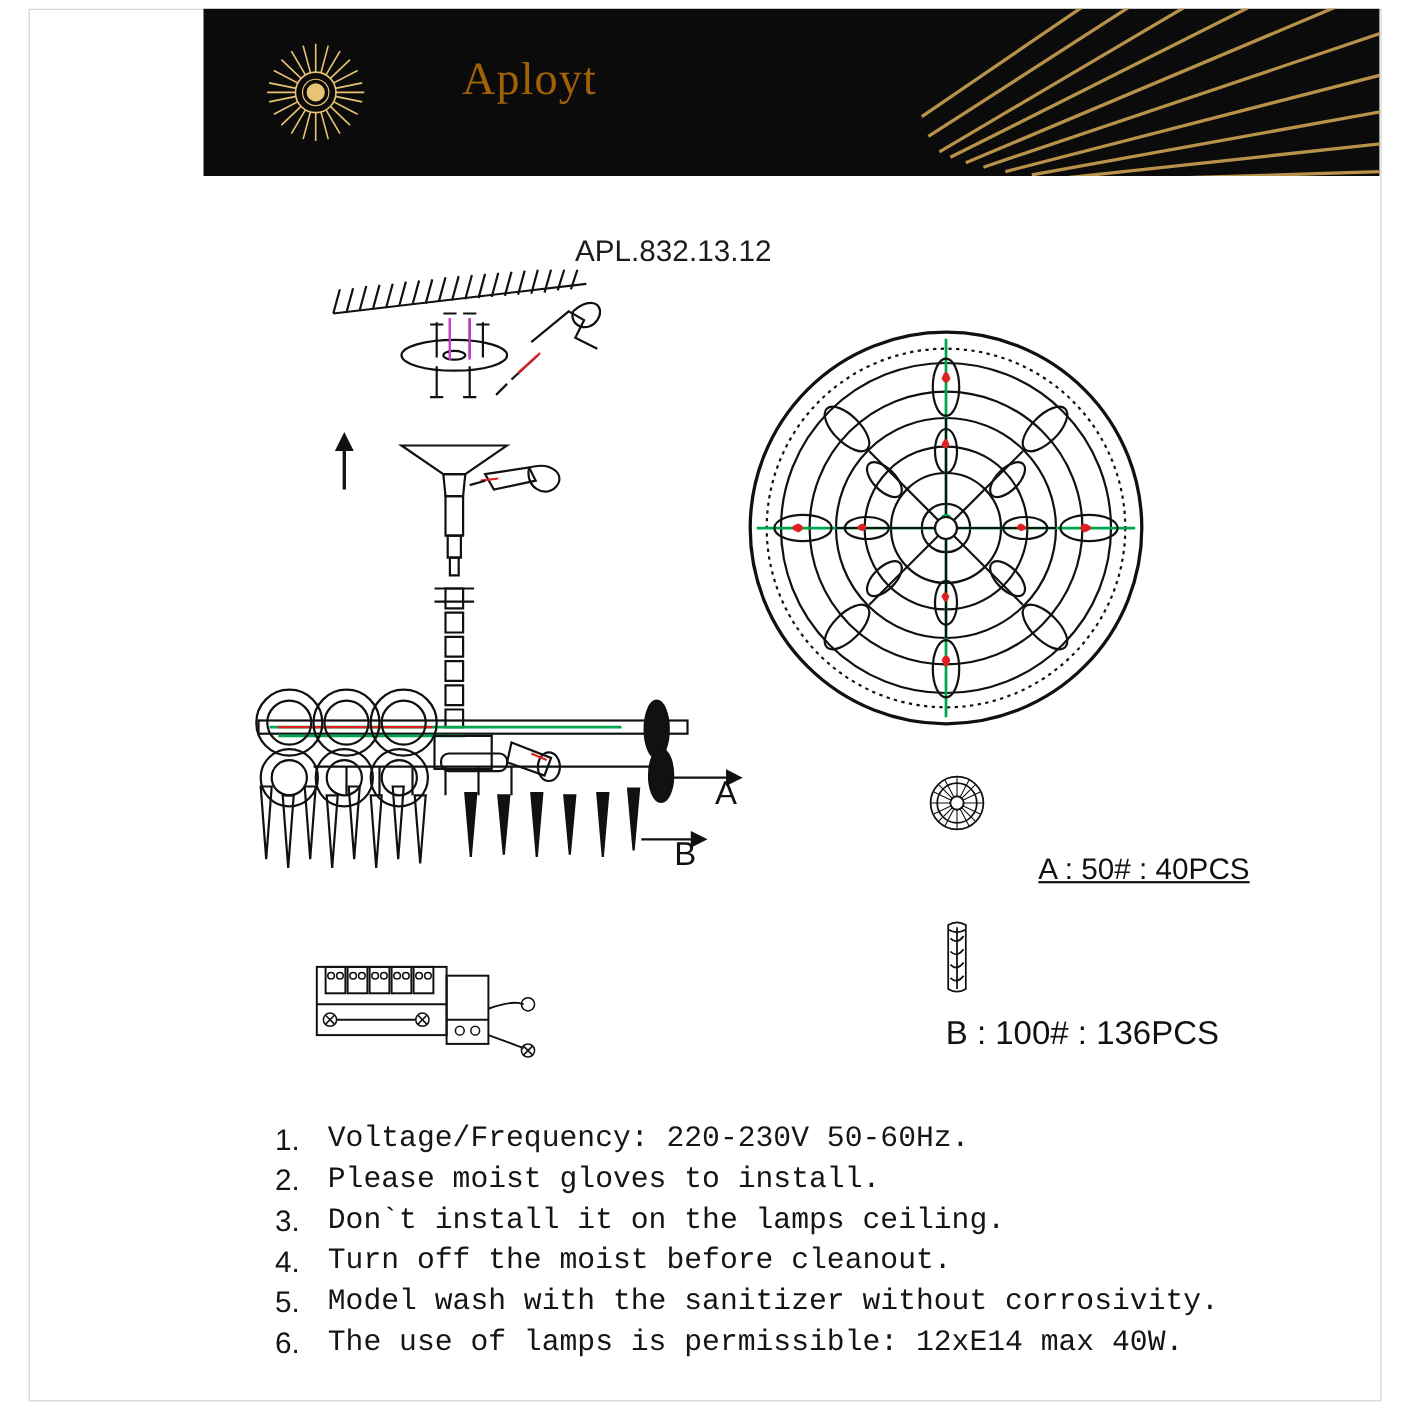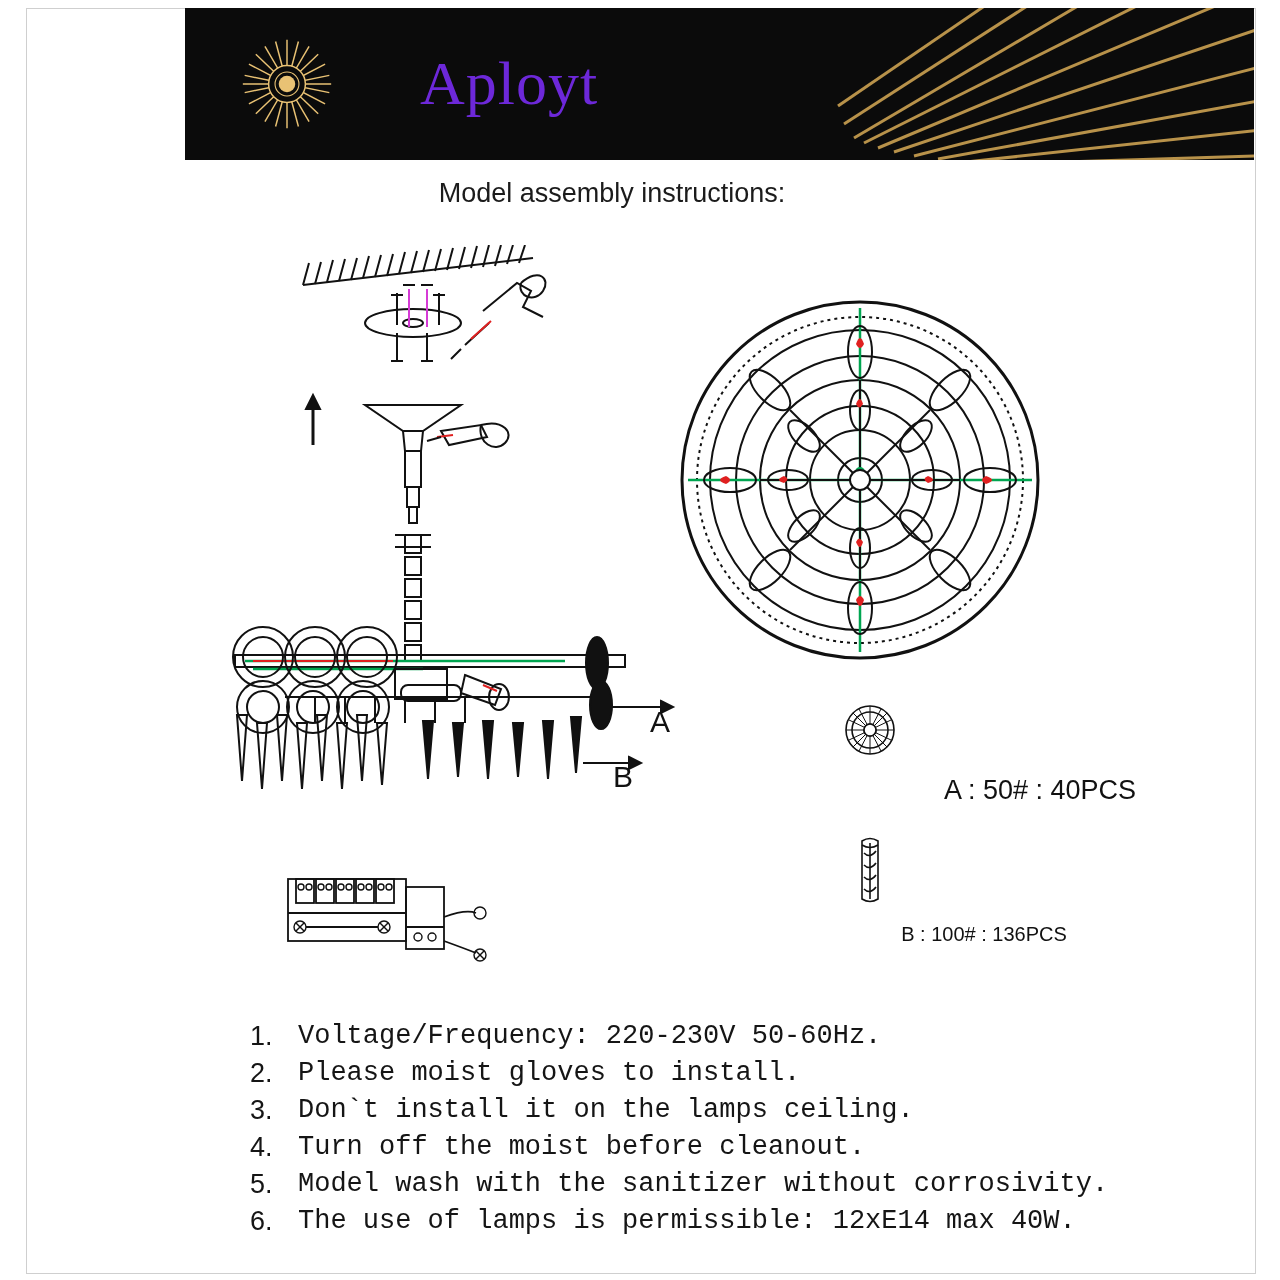--- a/index.html
+++ b/index.html
@@ -2,21 +2,21 @@
 <html><head>
 <meta charset="utf-8">
 <style>
   html,body{margin:0;padding:0;background:#ffffff;}
   body{width:1280px;height:1280px;font-family:"Liberation Sans",sans-serif;color:#111;overflow:hidden;}
   .page{position:relative;width:1280px;height:1280px;background:#fff;}
   .sheet{position:absolute;left:26px;top:8px;width:1228px;height:1264px;border:1px solid #cfcfcf;background:#fff;}
 
   
   .header{position:absolute;left:185px;top:8px;width:1069px;height:152px;background:#0b0b0b;overflow:hidden;}
-  .brand{position:absolute;left:240px;top:40px;font-family:"Liberation Serif",serif;font-size:62px;letter-spacing:1px;color:#6d28d9;}
+  .brand{position:absolute;left:240px;top:40px;font-family:"Liberation Serif",serif;font-size:42px;letter-spacing:1px;color:#a16207;}
   .sunburst{position:absolute;left:56px;top:30px;width:92px;height:92px;}
   .fan{position:absolute;right:-10px;top:-170px;width:430px;height:330px;}
 
   
   .title1{position:absolute;left:0;top:178px;width:1280px;text-align:center;font-size:27px;color:#1b1b1b;}
   .title1 span{display:inline-block;transform:translateX(-28px);}
   .title2{position:absolute;left:0;top:213px;width:1280px;text-align:center;font-size:27px;color:#1b1b1b;}
   .title2 span{display:inline-block;transform:translateX(-28px);}
 
   
@@ -24,22 +24,22 @@
   #assembly-drawing{left:165px;top:245px;width:560px;height:580px;}
   #top-view-drawing{left:660px;top:290px;width:400px;height:380px;}
   #wiring-drawing{left:280px;top:865px;width:230px;height:110px;}
   #part-a-drawing{left:835px;top:700px;width:70px;height:60px;}
   #part-b-drawing{left:850px;top:835px;width:40px;height:70px;}
 
   .label-a{position:absolute;left:650px;top:705px;font-size:30px;}
   .label-b{position:absolute;left:613px;top:760px;font-size:30px;}
 
   .parts-a-text{position:absolute;left:0;top:775px;width:1280px;text-align:center;font-size:27px;}
-  .parts-a-text span{display:inline-block;transform:translateX(400px);}
-  .parts-b-text{position:absolute;left:0;top:923px;width:1168px;text-align:center;font-size:20px;}
+  .parts-a-text span{display:inline-block;transform:translateX(400px);text-decoration:underline;}
+  .parts-b-text{position:absolute;left:0;top:923px;width:1168px;text-align:center;font-size:30px;}
   .parts-b-text span{display:inline-block;transform:translateX(400px);}
 
   
   .notes{position:absolute;left:250px;top:1018px;width:900px;}
   .note{display:flex;align-items:flex-start;font-size:27px;line-height:37px;color:#151515;}
   .note .num{width:48px;flex:none;text-align:left;}
   .note .txt{flex:1;font-family:Liberation Mono, monospace;}
 </style>
 </head>
 <body>
@@ -89,21 +89,21 @@
           <path d="M80 318 L430 228"></path>
           <path d="M104 321 L430 262"></path>
         <path d="M132 324 L428 292"></path>
           <path d="M164 326 L424 318"></path>
         <path d="M10 286 L398 36"></path>
           <path d="M4 268 L382 10"></path>
       </g>
     </svg>
   </div>
 
-  <div class="title1"><span>Model assembly instructions:</span></div>
+  <div class="title2"><span>APL.832.13.12</span></div>
 
   <svg class="dwg" id="assembly-drawing" viewBox="0 0 560 580">
     <g stroke="#111" fill="none" stroke-width="2">
 
       <line x1="138" y1="40" x2="368" y2="13"></line>
       <g stroke-width="2">
         <line x1="144" y1="18" x2="138" y2="40"></line>
           <line x1="156" y1="17" x2="150" y2="39"></line>
         <line x1="168" y1="15" x2="162" y2="37"></line>
           <line x1="180" y1="14" x2="174" y2="36"></line>

